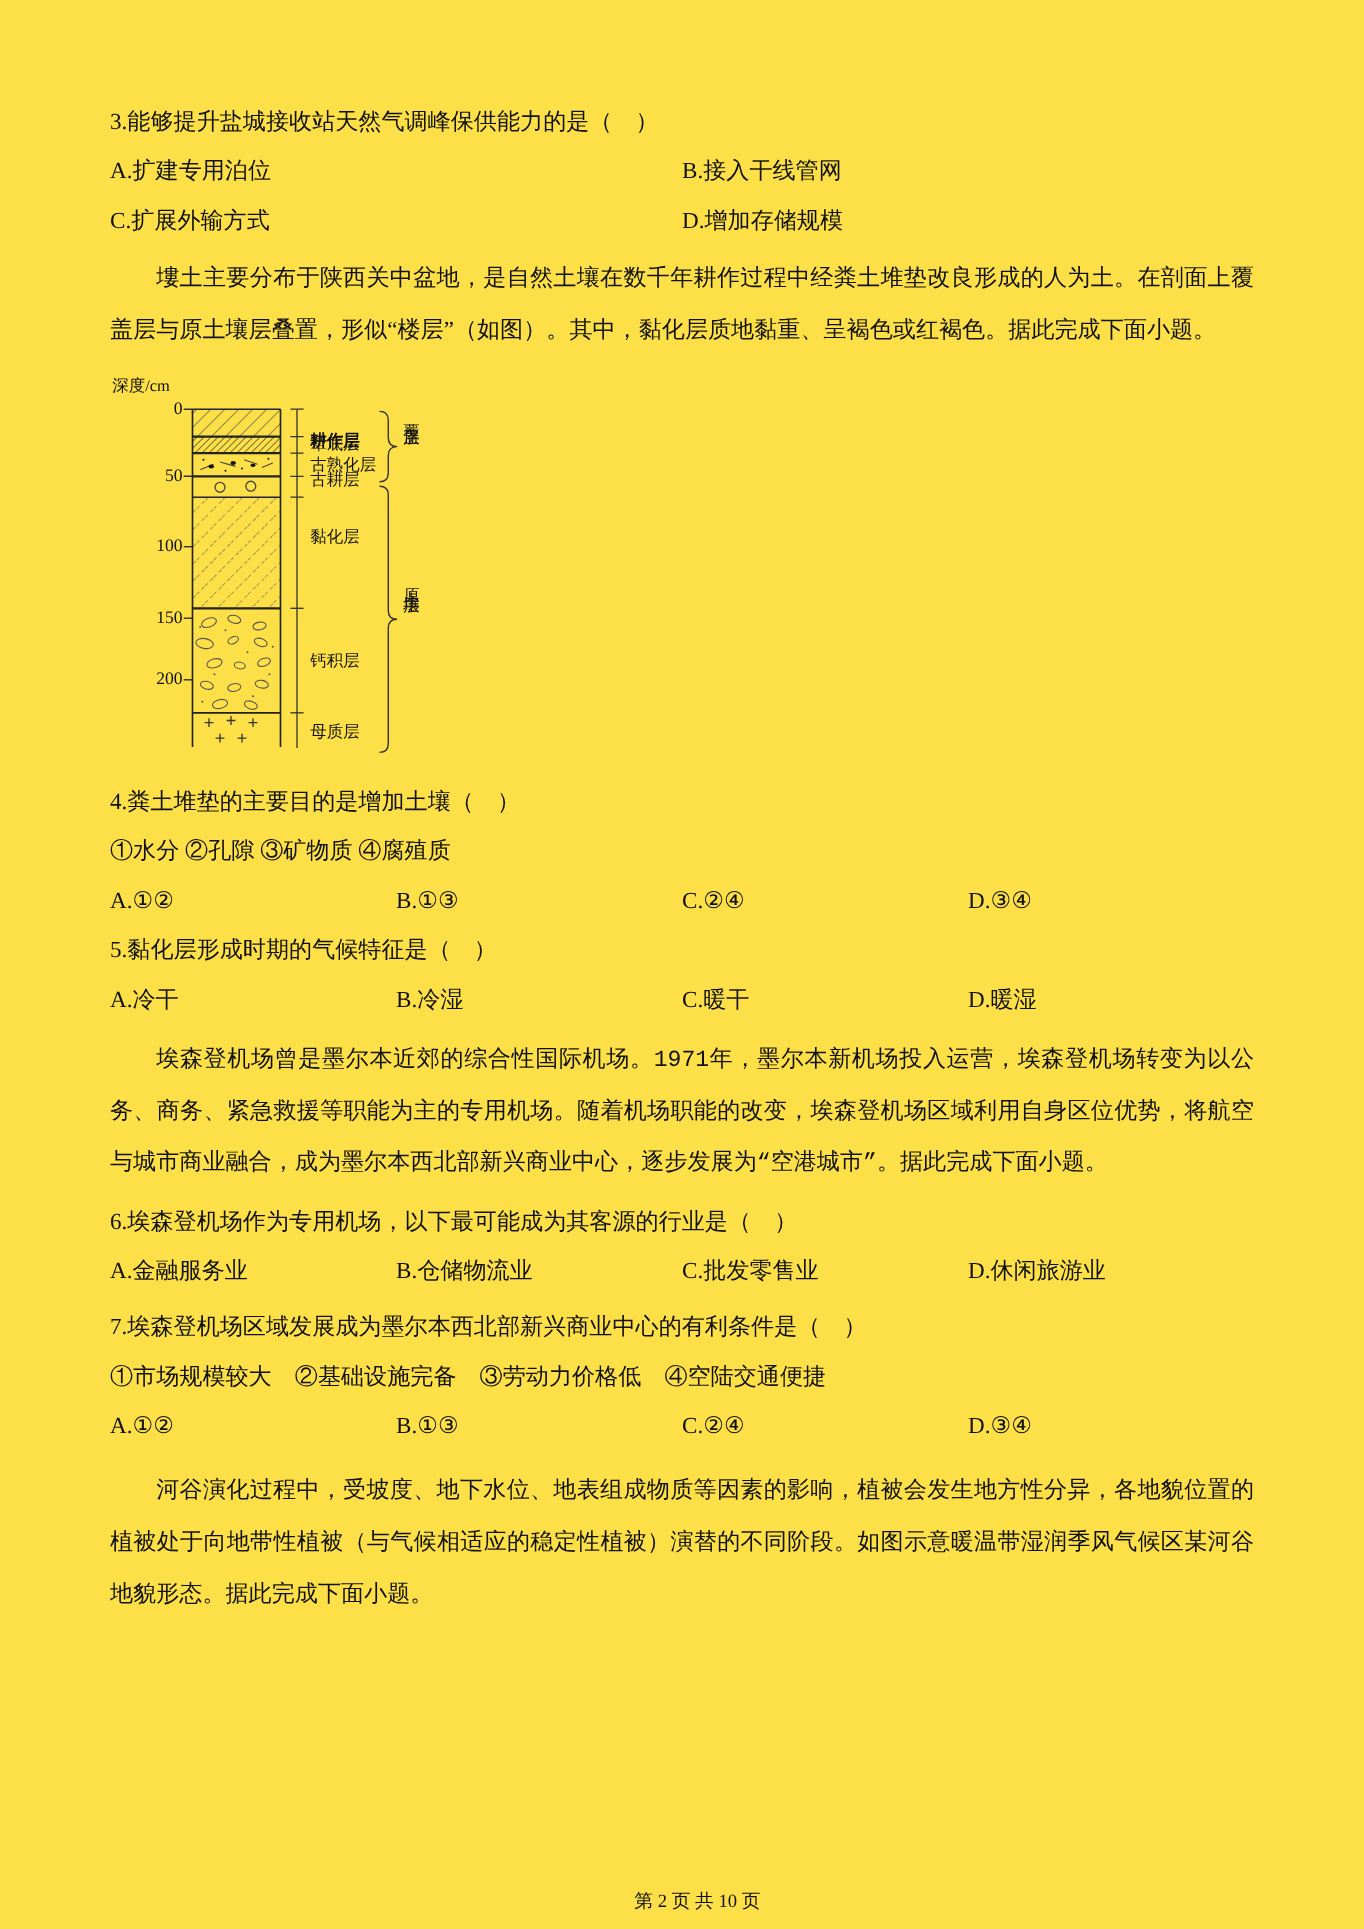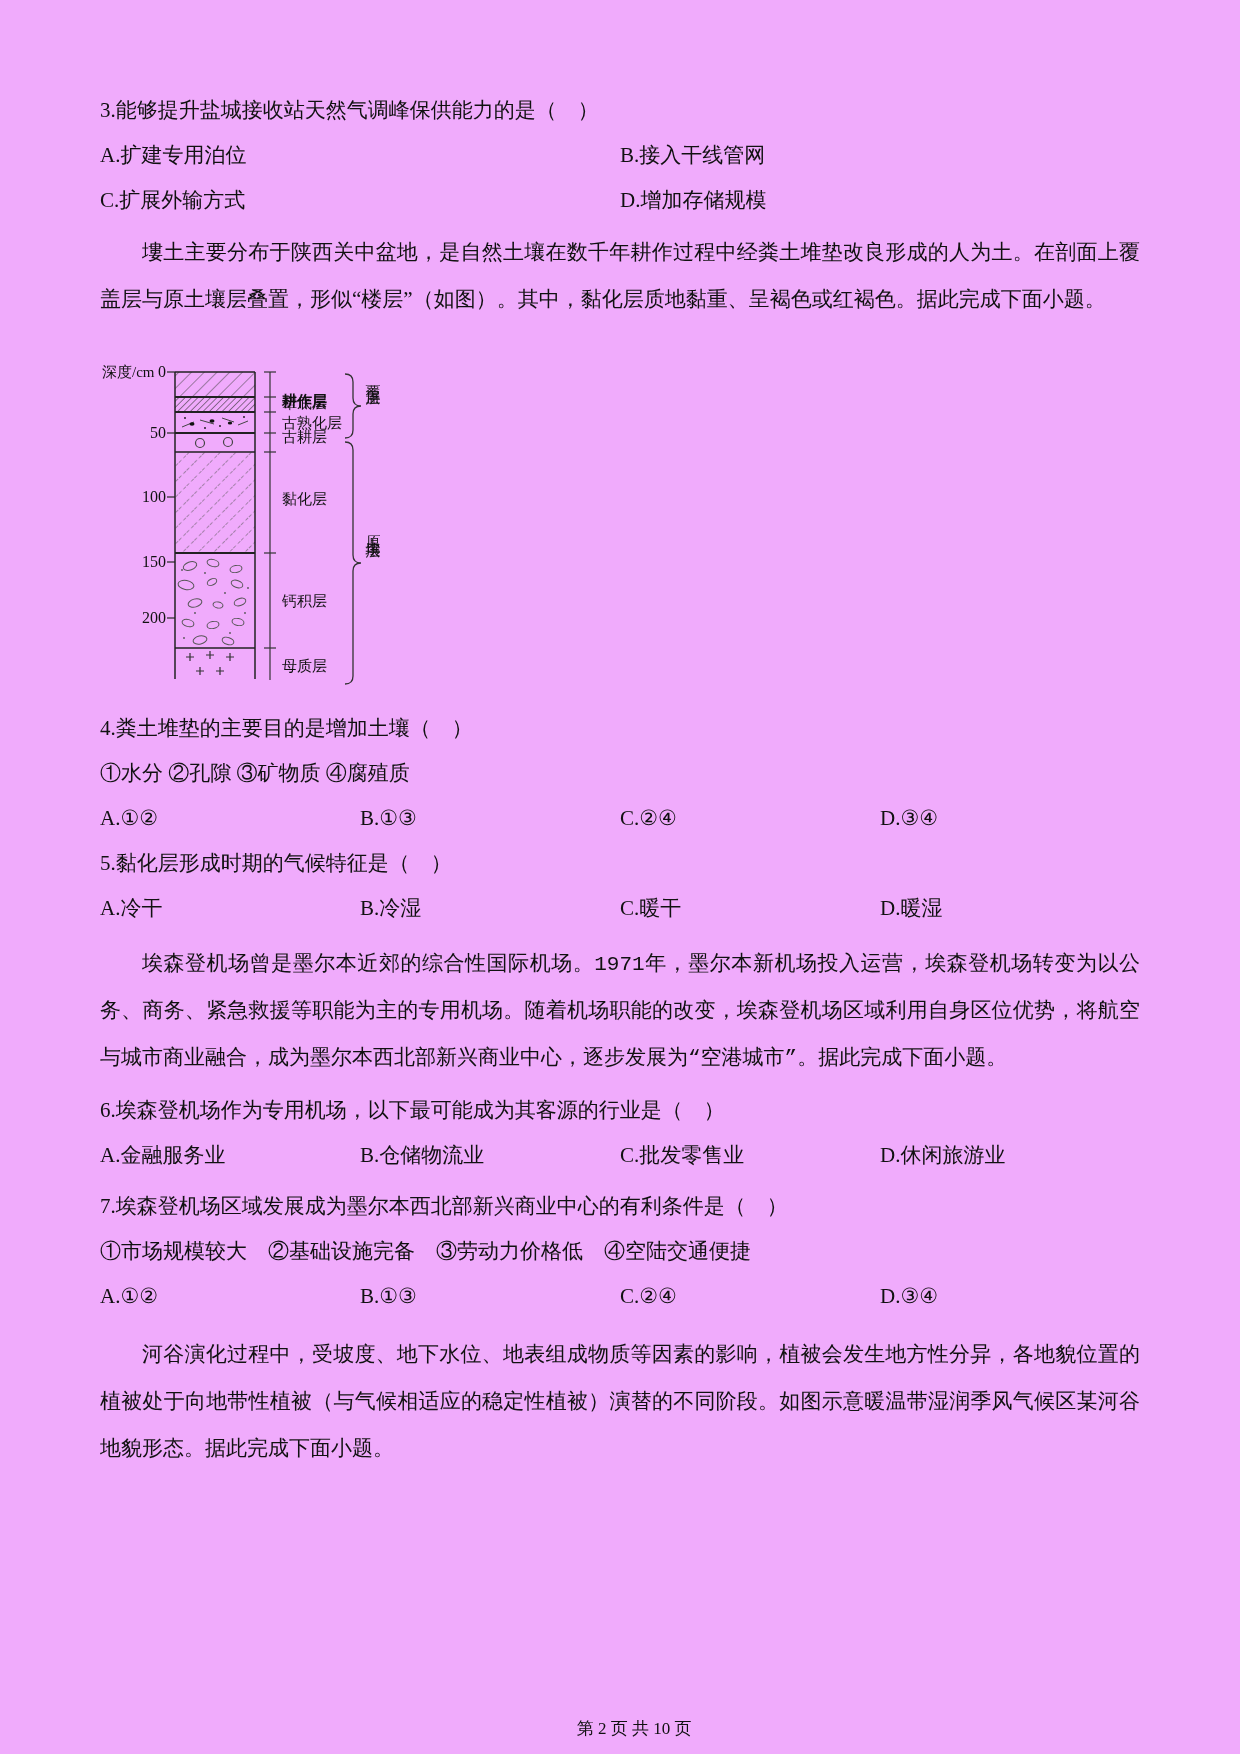--- a/index.html
+++ b/index.html
@@ -1,17 +1,17 @@
 <!DOCTYPE html>
 <html><head>
 <meta charset="utf-8">
 <style>
   html,body { margin:0; padding:0; background:#e8e8e8; }
   .page {
-    width:1240px; height:1754px; margin:0 auto; background:#f0abfc;
+    width:1240px; height:1754px; margin:0 auto; background:#fde047;
     position:relative; box-sizing:border-box; padding:88px 100px 0 100px;
     font-family:"Liberation Serif","DejaVu Serif",serif;
     font-size:21px; color:#111;
   }
   .line { height:45px; line-height:45px; white-space:nowrap; }
   .opts2 { display:grid; grid-template-columns:520px 1fr; }
   .opts4 { display:grid; grid-template-columns:260px 260px 260px 1fr; }
   .para { margin:6px 0 0 0; line-height:47px; text-align:justify; text-indent:2em; }
   .mt6  { margin-top:6px; }
   .mt10 { margin-top:10px;font-family:Liberation Mono, monospace; }
@@ -142,32 +142,32 @@
         <line x1="164" y1="230" x2="176" y2="230"></line>
         <line x1="164" y1="325" x2="176" y2="325"></line>
       </g>
 
       <g stroke="#333" stroke-width="1.3" fill="none">
         <path d="M245,51 Q253,51 253,59 L253,75 Q253,83 261,83 Q253,83 253,91 L253,107 Q253,115 245,115"></path>
         <path d="M245,119 Q253,119 253,127 L253,232 Q253,240 261,240 Q253,240 253,248 L253,353 Q253,361 245,361"></path>
       </g>
     </svg>
 
-    <div class="fig-label" style="left:2px; top:39px;text-align:right;">深度/cm</div>
+    <div class="fig-label" style="left:2px; top:18px;text-align:right;">深度/cm</div>
     <div class="fig-tick" style="top:40px;">0</div>
     <div class="fig-tick" style="top:101px;">50</div>
     <div class="fig-tick" style="top:165px;">100</div>
     <div class="fig-tick" style="top:230px;">150</div>
     <div class="fig-tick" style="top:286px;">200</div>
 
     <div class="fig-label" style="left:182px; top:68px;font-weight:bold;">耕作层</div>
     <div class="fig-label" style="left:182px; top:72px;font-family:Liberation Mono, monospace;">犁底层</div>
     <div class="fig-label" style="left:182px; top:90px;">古熟化层</div>
     <div class="fig-label" style="left:182px; top:104px;">古耕层</div>
-    <div class="fig-label" style="left:182px; top:166px;">黏化层</div>
+    <div class="fig-label" style="left:182px; top:156px;">黏化层</div>
     <div class="fig-label" style="left:182px; top:268px;">钙积层</div>
     <div class="fig-label" style="left:182px; top:333px;">母质层</div>
 
     <div class="fig-vert" style="left:264px; top:50px;">覆盖层</div>
     <div class="fig-vert" style="left:264px; top:200px;">原土壤层</div>
   </div>
 
   <div class="line">4.粪土堆垫的主要目的是增加土壤（　）</div>
   <div class="line">①水分 ②孔隙 ③矿物质 ④腐殖质</div>
   <div class="opts4">

